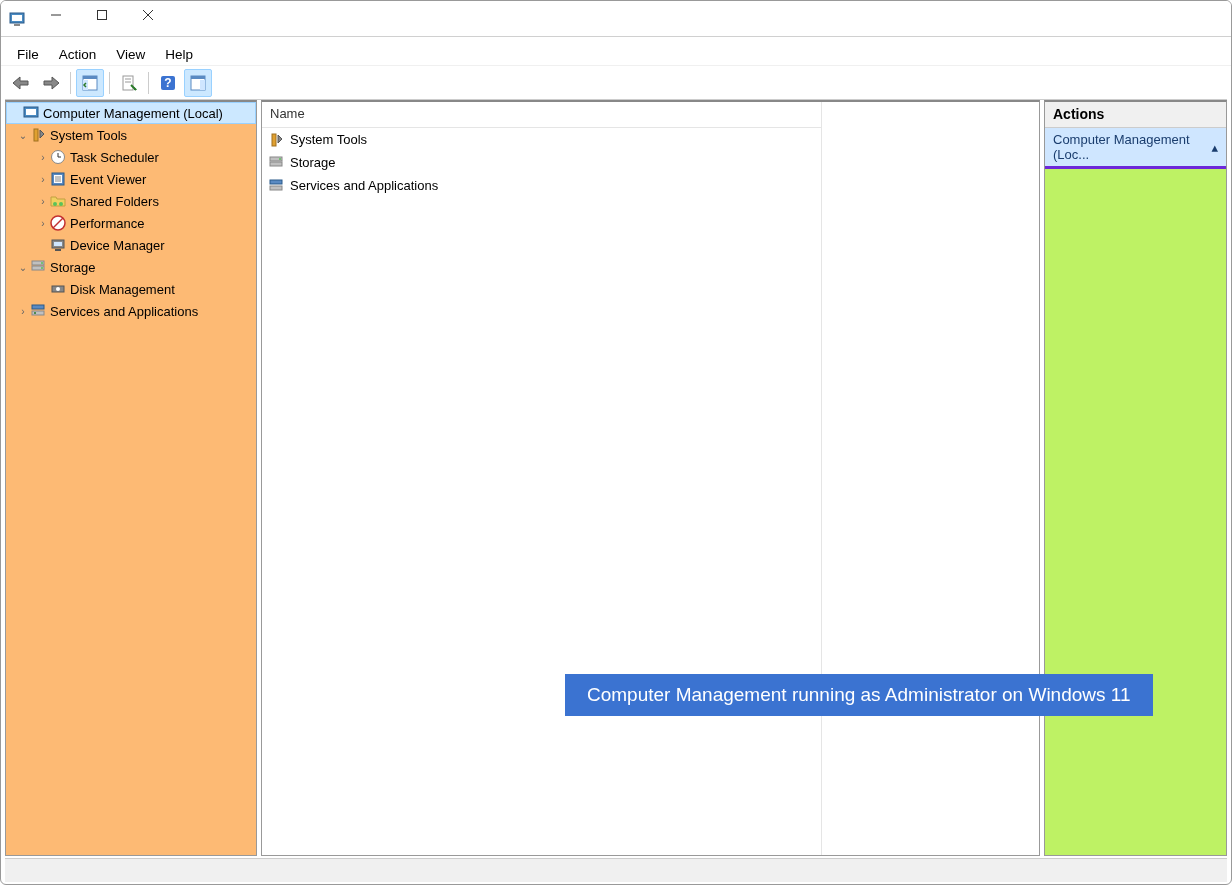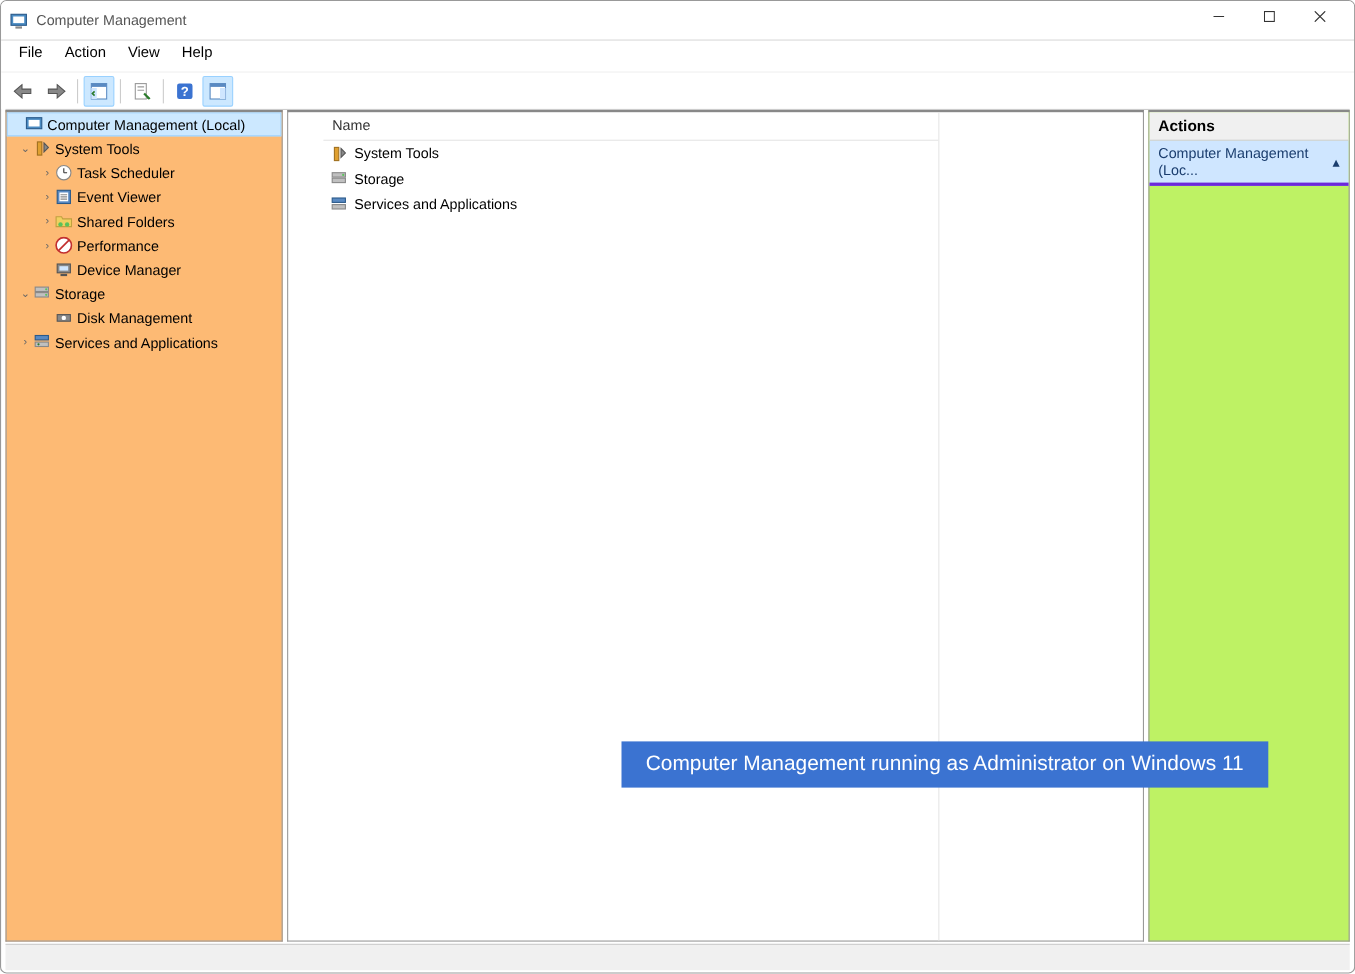--- a/index.html
+++ b/index.html
@@ -6,21 +6,21 @@
     body { background: #fff; width: 1232px; height: 885px; overflow: hidden; position: relative; border: 1px solid #999; border-radius: 6px; }
     
     
     .titlebar { height: 36px; background: #fff; display: flex; align-items: center; padding: 0 8px; border-bottom: 1px solid #d0d0d0; }
     .titlebar-icon { width: 16px; height: 16px; margin-right: 8px; }
     .titlebar-title { font-size: 13px; color: #555; flex: 1; }
     .titlebar-controls { display: flex; gap: 0; }
     .titlebar-btn { width: 46px; height: 36px; display: flex; align-items: center; justify-content: center; cursor: pointer; margin-top: -8px; }
     
     
-    .menubar { height: 28px; background: #fff; display: flex; align-items: flex-start; padding: 0 6px; }
+    .menubar { height: 28px; background: #fff; display: flex; align-items: flex-end; padding: 0 6px; }
     .menubar-item { padding: 3px 10px; font-size: 13.5px; color: #000; cursor: pointer; }
     
     
     .toolbar { height: 34px; background: #fff; display: flex; align-items: center; padding: 2px 6px; border-top: 1px solid #f0f0f0; gap: 2px; }
     .toolbar-btn { width: 28px; height: 28px; display: flex; align-items: center; justify-content: center; cursor: pointer; border: 1px solid transparent; border-radius: 2px; }
     .toolbar-btn.active { background: #cce8ff; border-color: #99d1ff; }
     .toolbar-sep { width: 1px; height: 22px; background: #ccc; margin: 0 3px; }
     
     
     .main { display: flex; height: calc(100% - 36px - 28px - 34px - 28px); border-top: 1px solid #ccc; margin: 0 4px; }
@@ -28,21 +28,21 @@
     
     .tree-panel { width: 252px; border: 1px solid #999; border-top: 2px solid #888; background: #fdba74; overflow: auto; margin-right: 4px; }
     .tree-item { display: flex; align-items: center; height: 22px; font-size: 13px; cursor: pointer; white-space: nowrap; }
     .tree-item.selected { background: #cce8ff; border: 1px solid #99d1ff; height: 22px; }
     .tree-expander { width: 14px; text-align: center; color: #666; font-size: 10px; user-select: none; }
     .tree-icon { width: 16px; height: 16px; margin-right: 4px; display: inline-flex; align-items: center; justify-content: center; }
     .tree-label { color: #000; }
     
     
     .list-panel { flex: 1; border: 1px solid #999; border-top: 2px solid #888; background: #fff; display: flex; margin-right: 4px; }
-    .list-col { flex: 0 0 560px; border-right: 1px solid #e5e5e5; margin-left: 32px; }
+    .list-col { flex: 0 0 560px; border-right: 1px solid #e5e5e5; }
     .list-header { height: 26px; padding: 4px 8px; font-size: 13px; color: #333; border-bottom: 1px solid #e5e5e5; }
     .list-row { display: flex; align-items: center; height: 23px; padding: 0 6px; font-size: 13px; cursor: pointer; }
     .list-icon { width: 16px; height: 16px; margin-right: 6px; display: inline-flex; align-items: center; justify-content: center; }
     
     
     .actions-panel { width: 183px; border: 1px solid #999; border-top: 2px solid #888; background: #bef264; }
     .actions-header { height: 26px; background: #f0f0f0; padding: 4px 8px; font-size: 14px; font-weight: 600; color: #000; border-bottom: 1px solid #ccc; }
     .actions-section { background: #cfe6ff; padding: 4px 8px; font-size: 13px; color: #1a3d6e; display: flex; justify-content: space-between; align-items: center; cursor: pointer; border-bottom: 3px solid #6d28d9; }
     .actions-item { padding: 6px 28px; font-size: 13px; color: #000; cursor: pointer; display: flex; justify-content: space-between; align-items: center; }
     
@@ -59,21 +59,20 @@
 <body>
 
 <div class="titlebar">
   <span class="titlebar-icon">
     <svg width="16" height="16" viewBox="0 0 16 16">
         <rect x="1" y="2" width="14" height="10" fill="#4a8bc2" stroke="#2a5a8a"></rect>
         <rect x="3" y="4" width="10" height="6" fill="#fff"></rect>
         <rect x="5" y="13" width="6" height="2" fill="#888"></rect>
       </svg>
   </span>
-  <span class="titlebar-title">Computer Management</span>
   <div class="titlebar-controls">
     <div class="titlebar-btn">
       <svg width="10" height="10" viewBox="0 0 10 10">
           <line x1="0" y1="5" x2="10" y2="5" stroke="#333" stroke-width="1"></line>
         </svg>
     </div>
     <div class="titlebar-btn">
       <svg width="10" height="10" viewBox="0 0 10 10">
           <rect x="0.5" y="0.5" width="9" height="9" fill="none" stroke="#333" stroke-width="1"></rect>
         </svg>

